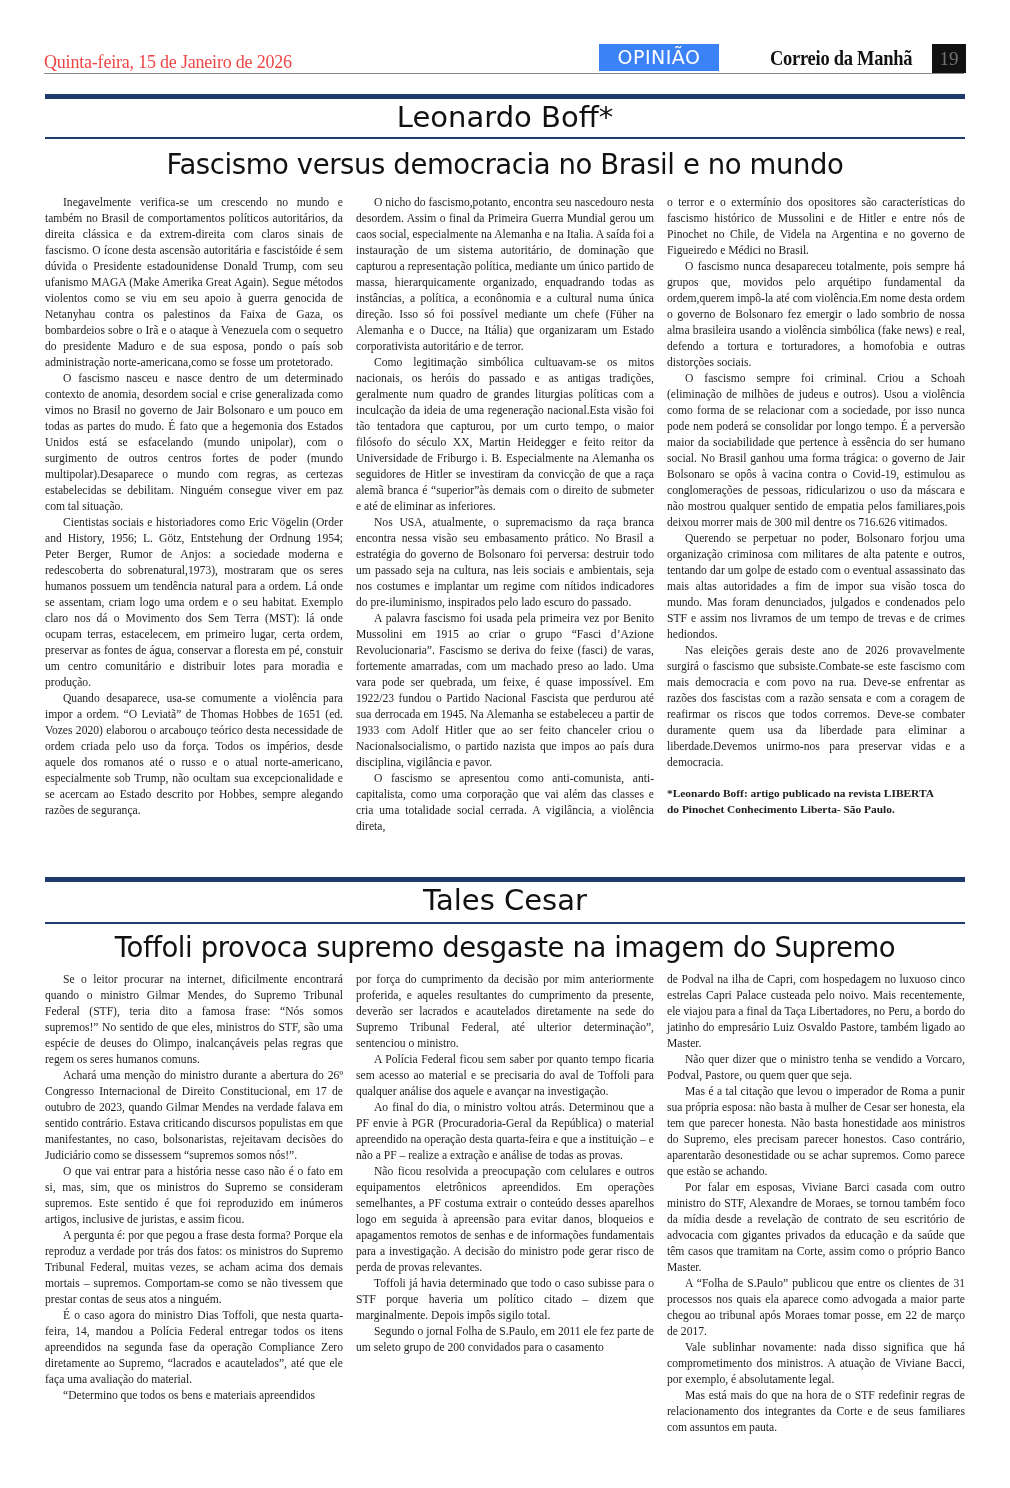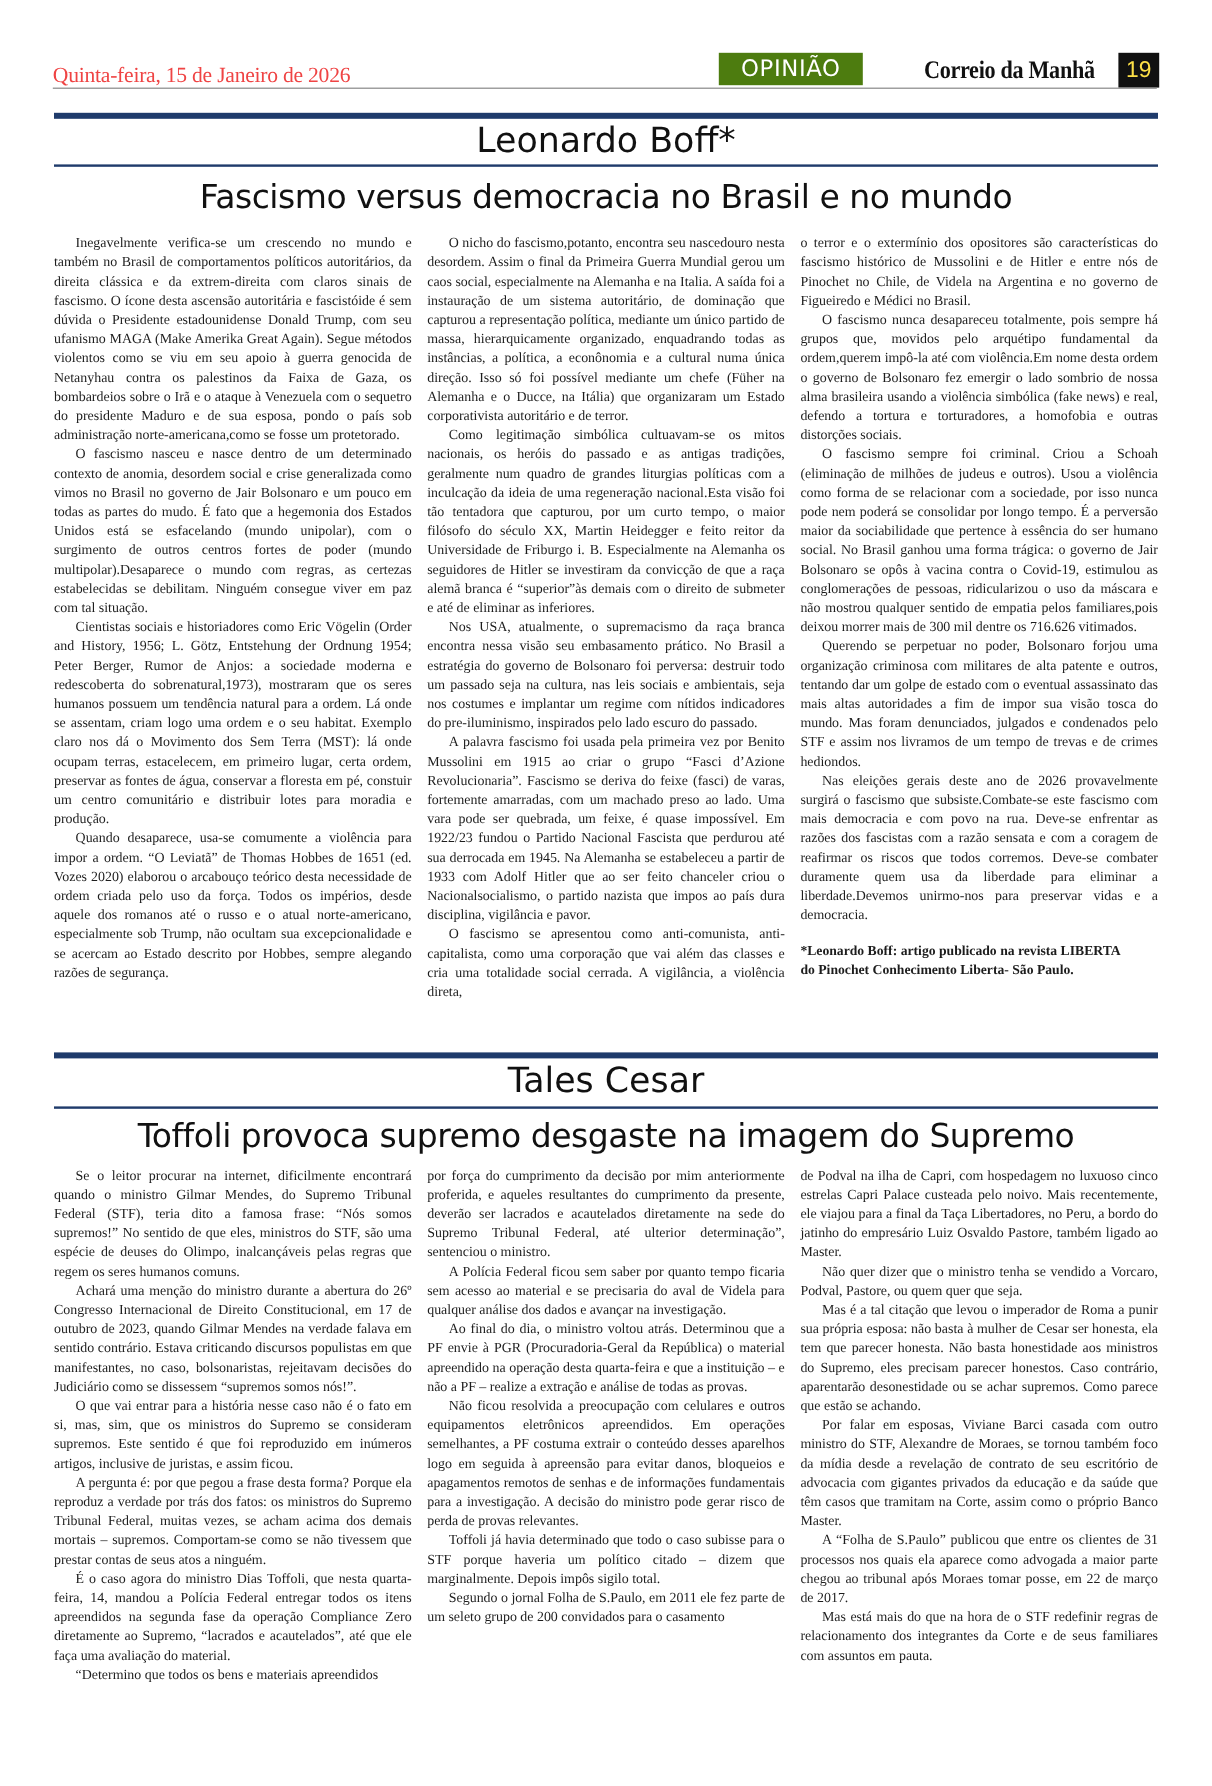--- a/index.html
+++ b/index.html
@@ -1,22 +1,22 @@
 <!DOCTYPE html>
 <html><head>
 <meta charset="utf-8">
 <style>
   html, body { margin: 0; padding: 0; background: #ffffff; }
   body { width: 1010px; height: 1488px; position: relative; overflow: hidden; color: #1a1a1a; }
 
   .masthead { position: absolute; left: 44px; top: 44px; width: 920px; height: 30px; }
   .date { position: absolute; left: 0; top: 8px; font-family: Liberation Serif, serif; font-size: 18px; color: #ef4444; letter-spacing: -0.2px; }
-  .section-tag { position: absolute; left: 555px; top: 0; width: 120px; height: 27px; background: #4d7c0f; color: #fff; font-family: "DejaVu Sans", sans-serif; font-size: 19px; line-height: 27px; text-align: center; letter-spacing: 0.5px; }
+  .section-tag { position: absolute; left: 555px; top: 0; width: 120px; height: 27px; background: #3b82f6; color: #fff; font-family: "DejaVu Sans", sans-serif; font-size: 19px; line-height: 27px; text-align: center; letter-spacing: 0.5px; }
   .paper-name { position: absolute; left: 726px; top: 2px; font-family: "Liberation Serif", serif; font-weight: bold; font-size: 21px; color: #111; transform: scaleX(0.88); transform-origin: left; letter-spacing: -0.3px; }
-  .page-num { position: absolute; left: 888px; top: 0; width: 34px; height: 29px; background: #111; color: #fde047; font-family: Liberation Sans, sans-serif; font-size: 19px; line-height: 29px; text-align: center; }
+  .page-num { position: absolute; left: 888px; top: 0; width: 34px; height: 29px; background: #111; color: #737373; font-family: Liberation Serif, serif; font-size: 19px; line-height: 29px; text-align: center; }
   .mast-rule { position: absolute; left: 0; top: 29px; width: 920px; height: 1px; background: #888; }
 
   .thick-rule { position: absolute; left: 45px; width: 920px; height: 5px; background: #1f3b6b; }
   .thin-rule { position: absolute; left: 45px; width: 920px; height: 2px; background: #1f3b6b; }
 
   .author { position: absolute; left: 45px; width: 920px; text-align: center; font-family: "DejaVu Sans", sans-serif; font-size: 29px; font-weight: 400; color: #111; }
   .headline { position: absolute; left: 45px; width: 920px; text-align: center; font-family: "DejaVu Sans", sans-serif; font-size: 27.5px; color: #111; letter-spacing: -0.4px; }
 
   .cols { position: absolute; left: 45px; width: 920px; display: flex; justify-content: space-between; }
   .col { width: 298px; font-family: "Liberation Serif", serif; font-size: 11.6px; line-height: 16px; text-align: justify; hyphens: auto; color: #1d1d1d; }
@@ -79,28 +79,29 @@
     <div class="col">
       <p>Se o leitor procurar na internet, dificilmente encontrará quando o ministro Gilmar Mendes, do Supremo Tribunal Federal (STF), teria dito a famosa frase: “Nós somos supremos!” No sentido de que eles, ministros do STF, são uma espécie de deuses do Olimpo, inalcançáveis pelas regras que regem os seres humanos comuns.</p>
       <p>Achará uma menção do ministro durante a abertura do 26º Congresso Internacional de Direito Constitucional, em 17 de outubro de 2023, quando Gilmar Mendes na verdade falava em sentido contrário. Estava criticando discursos populistas em que manifestantes, no caso, bolsonaristas, rejeitavam decisões do Judiciário como se dissessem “supremos somos nós!”.</p>
       <p>O que vai entrar para a história nesse caso não é o fato em si, mas, sim, que os ministros do Supremo se consideram supremos. Este sentido é que foi reproduzido em inúmeros artigos, inclusive de juristas, e assim ficou.</p>
       <p>A pergunta é: por que pegou a frase desta forma? Porque ela reproduz a verdade por trás dos fatos: os ministros do Supremo Tribunal Federal, muitas vezes, se acham acima dos demais mortais – supremos. Comportam-se como se não tivessem que prestar contas de seus atos a ninguém.</p>
       <p>É o caso agora do ministro Dias Toffoli, que nesta quarta-feira, 14, mandou a Polícia Federal entregar todos os itens apreendidos na segunda fase da operação Compliance Zero diretamente ao Supremo, “lacrados e acautelados”, até que ele faça uma avaliação do material.</p>
       <p>“Determino que todos os bens e materiais apreendidos</p>
     </div>
     <div class="col">
       <p class="cont">por força do cumprimento da decisão por mim anteriormente proferida, e aqueles resultantes do cumprimento da presente, deverão ser lacrados e acautelados diretamente na sede do Supremo Tribunal Federal, até ulterior determinação”, sentenciou o ministro.</p>
-      <p>A Polícia Federal ficou sem saber por quanto tempo ficaria sem acesso ao material e se precisaria do aval de Videla para qualquer análise dos dados e avançar na investigação.</p>
+      <p>A Polícia Federal ficou sem saber por quanto tempo ficaria sem acesso ao material e se precisaria do aval de Toffoli para qualquer análise dos aquele e avançar na investigação.</p>
       <p>Ao final do dia, o ministro voltou atrás. Determinou que a PF envie à PGR (Procuradoria-Geral da República) o material apreendido na operação desta quarta-feira e que a instituição – e não a PF – realize a extração e análise de todas as provas.</p>
       <p>Não ficou resolvida a preocupação com celulares e outros equipamentos eletrônicos apreendidos. Em operações semelhantes, a PF costuma extrair o conteúdo desses aparelhos logo em seguida à apreensão para evitar danos, bloqueios e apagamentos remotos de senhas e de informações fundamentais para a investigação. A decisão do ministro pode gerar risco de perda de provas relevantes.</p>
       <p>Toffoli já havia determinado que todo o caso subisse para o STF porque haveria um político citado – dizem que marginalmente. Depois impôs sigilo total.</p>
       <p>Segundo o jornal Folha de S.Paulo, em 2011 ele fez parte de um seleto grupo de 200 convidados para o casamento</p>
     </div>
     <div class="col">
       <p class="cont">de Podval na ilha de Capri, com hospedagem no luxuoso cinco estrelas Capri Palace custeada pelo noivo. Mais recentemente, ele viajou para a final da Taça Libertadores, no Peru, a bordo do jatinho do empresário Luiz Osvaldo Pastore, também ligado ao Master.</p>
       <p>Não quer dizer que o ministro tenha se vendido a Vorcaro, Podval, Pastore, ou quem quer que seja.</p>
       <p>Mas é a tal citação que levou o imperador de Roma a punir sua própria esposa: não basta à mulher de Cesar ser honesta, ela tem que parecer honesta. Não basta honestidade aos ministros do Supremo, eles precisam parecer honestos. Caso contrário, aparentarão desonestidade ou se achar supremos. Como parece que estão se achando.</p>
       <p>Por falar em esposas, Viviane Barci casada com outro ministro do STF, Alexandre de Moraes, se tornou também foco da mídia desde a revelação de contrato de seu escritório de advocacia com gigantes privados da educação e da saúde que têm casos que tramitam na Corte, assim como o próprio Banco Master.</p>
       <p>A “Folha de S.Paulo” publicou que entre os clientes de 31 processos nos quais ela aparece como advogada a maior parte chegou ao tribunal após Moraes tomar posse, em 22 de março de 2017.</p>
+      <p>Vale sublinhar novamente: nada disso significa que há comprometimento dos ministros. A atuação de Viviane Bacci, por exemplo, é absolutamente legal.</p>
       <p>Mas está mais do que na hora de o STF redefinir regras de relacionamento dos integrantes da Corte e de seus familiares com assuntos em pauta.</p>
     </div>
   </div>
 </div>
 
 </body></html>

